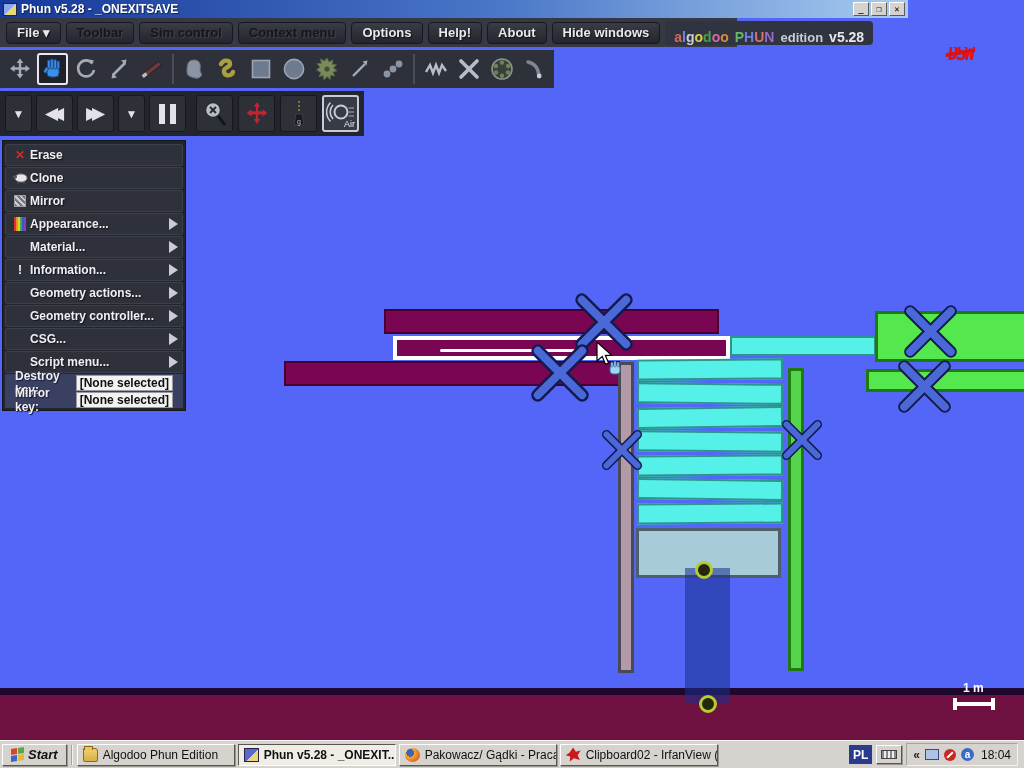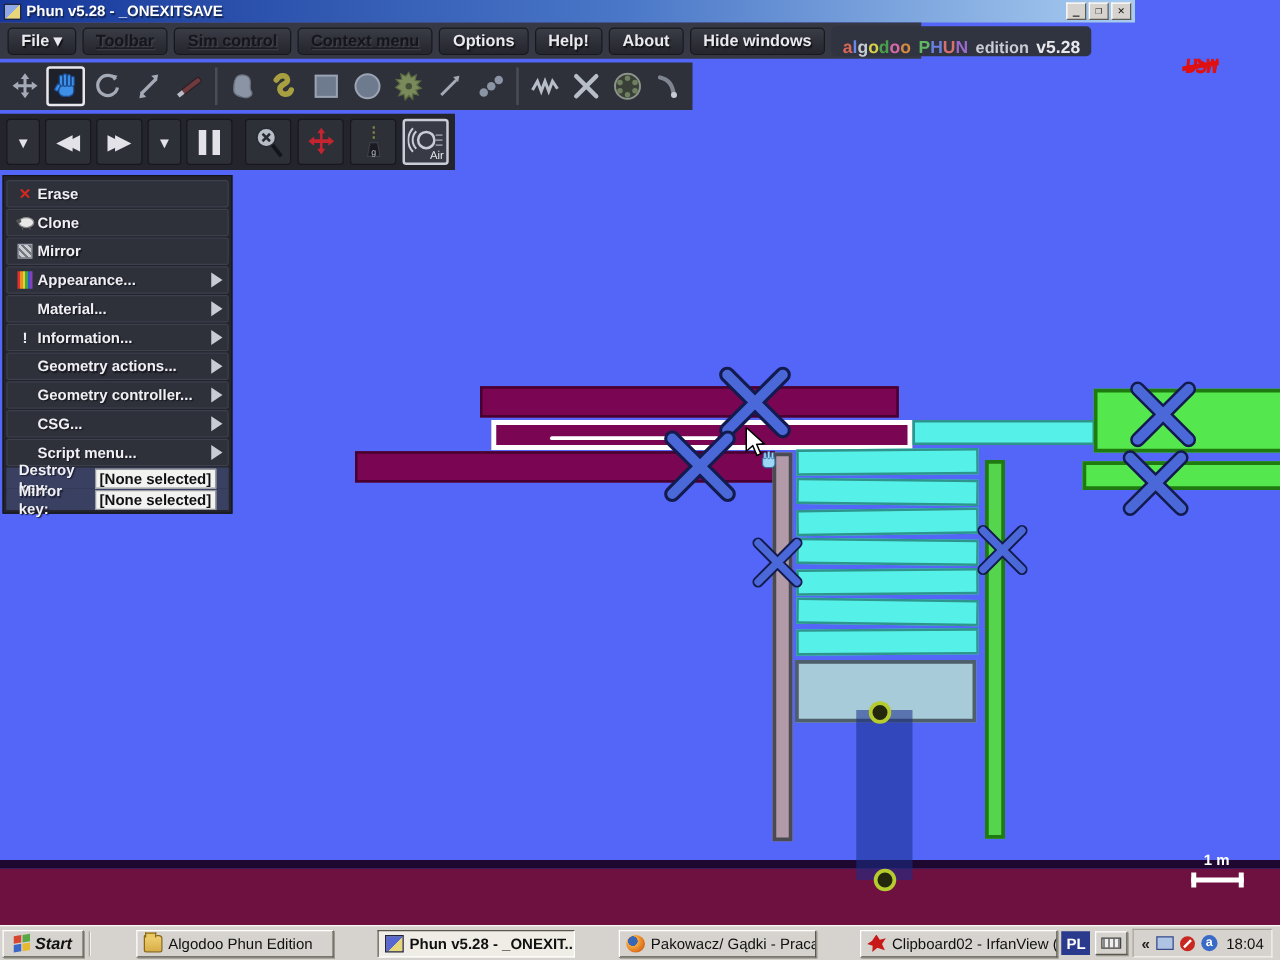--- a/index.html
+++ b/index.html
@@ -17,21 +17,21 @@
   .win-btn { width:16px; height:14px; background:#D6D3CE; border:1px solid #fff;
     border-right-color:#5A5A56; border-bottom-color:#5A5A56; font-size:9px; line-height:12px;
     text-align:center; color:#111; font-weight:bold; font-family:"DejaVu Sans Mono",monospace; }
 
   
   .menubar { position:absolute; left:0; top:18px; width:737px; height:29px; background:#363843;
     display:flex; align-items:center; gap:5px; padding:0 6px; z-index:40; }
   .menu-btn { height:22px; padding:0 10px; display:flex; align-items:center; border-radius:4px;
     background:linear-gradient(#3A3C46,#24252D); border:1px solid #17181E;
     font-size:13px; font-weight:bold; color:#E9E9EE; text-shadow:1px 1px 1px #101014; white-space:nowrap; }
-  .menu-btn.disabled { color:#15151B; text-shadow:1px 1px 1px #42444E;text-decoration:underline; }
+  .menu-btn.disabled { color:#15151B; text-shadow:1px 1px 1px #42444E; }
   .brand-badge { height:24px; padding:0 9px; display:flex; align-items:flex-end; gap:6px;
     background:#303340; border-radius:4px; font-weight:bold; font-size:14px; white-space:nowrap; }
   .brand-badge .word span { display:inline-block; }
   .brand-edition { color:#C9CCD4; font-size:13px; }
 
   
   .canvas { position:absolute; left:0; top:47px; width:1024px; height:693px; background:#5366F8; overflow:hidden; }
   .shape { position:absolute; }
 
   
@@ -82,21 +82,21 @@
   
   .taskbar { position:absolute; left:0; top:740px; width:1024px; height:28px; background:#D6D3CE;
     border-top:1px solid #F8F7F4; display:flex; align-items:center; padding:2px 2px; z-index:50; }
   .raised { background:#D6D3CE; border:1px solid #FFF; border-right-color:#58584E; border-bottom-color:#58584E; box-shadow:1px 1px 0 #9A988E; }
   .start-btn { height:22px; display:flex; align-items:center; gap:4px; padding:0 8px; font-weight:bold; font-size:13px; font-style:italic; color:#111; }
   .flag { width:13px; height:13px; display:grid; grid-template-columns:6px 6px; grid-template-rows:6px 6px; gap:1px; transform:skewY(-8deg); }
   .flag i:nth-child(1){background:#D84632;} .flag i:nth-child(2){background:#58A848;}
   .flag i:nth-child(3){background:#3A66C8;} .flag i:nth-child(4){background:#E8B830;}
   .tb-div { width:2px; height:20px; background:#A8A49C; border-right:1px solid #F4F2EE; margin:0 4px; }
   .task-btn { height:22px; width:158px; display:flex; align-items:center; gap:5px; padding:0 5px; font-size:12px; color:#111;
-    overflow:hidden; white-space:nowrap; margin-right:3px;margin-left:32px; }
+    overflow:hidden; white-space:nowrap; margin-right:3px; }
   .task-btn.active { background:#EFEDE6; border:1px solid #58584E; border-right-color:#FFF; border-bottom-color:#FFF; box-shadow:none; font-weight:bold; }
   .task-icon { width:15px; height:14px; flex:none; }
   .icon-folder { background:linear-gradient(#F0D070,#D8AE48); border:1px solid #8A6A18; border-radius:1px 3px 2px 2px; position:relative; }
   .icon-folder:before { content:""; position:absolute; left:0; top:-3px; width:7px; height:3px; background:#E8C860; border:1px solid #8A6A18; border-bottom:none; }
   .icon-phun { background:linear-gradient(135deg,#5868D0 55%,#E8D77A 55%); border:1px solid #23243A; }
   .icon-firefox { border-radius:50%; background:radial-gradient(circle at 35% 35%,#3A66B8 0 28%,#F8A838 30%,#D05818 85%); }
   .icon-irfan { background:#C81818; border-radius:2px; clip-path:polygon(50% 0,68% 30%,100% 22%,80% 55%,95% 90%,55% 76%,28% 100%,30% 65%,0 55%,26% 38%); }
   .tray { margin-left:auto; display:flex; align-items:center; gap:4px; padding-right:4px; }
   .lang-box { width:23px; height:19px; background:#2A3A8C; color:#fff; font-size:12px; font-weight:bold; display:flex; align-items:center; justify-content:center; }
   .kbd-btn { width:26px; height:19px; display:flex; align-items:center; justify-content:center; }

